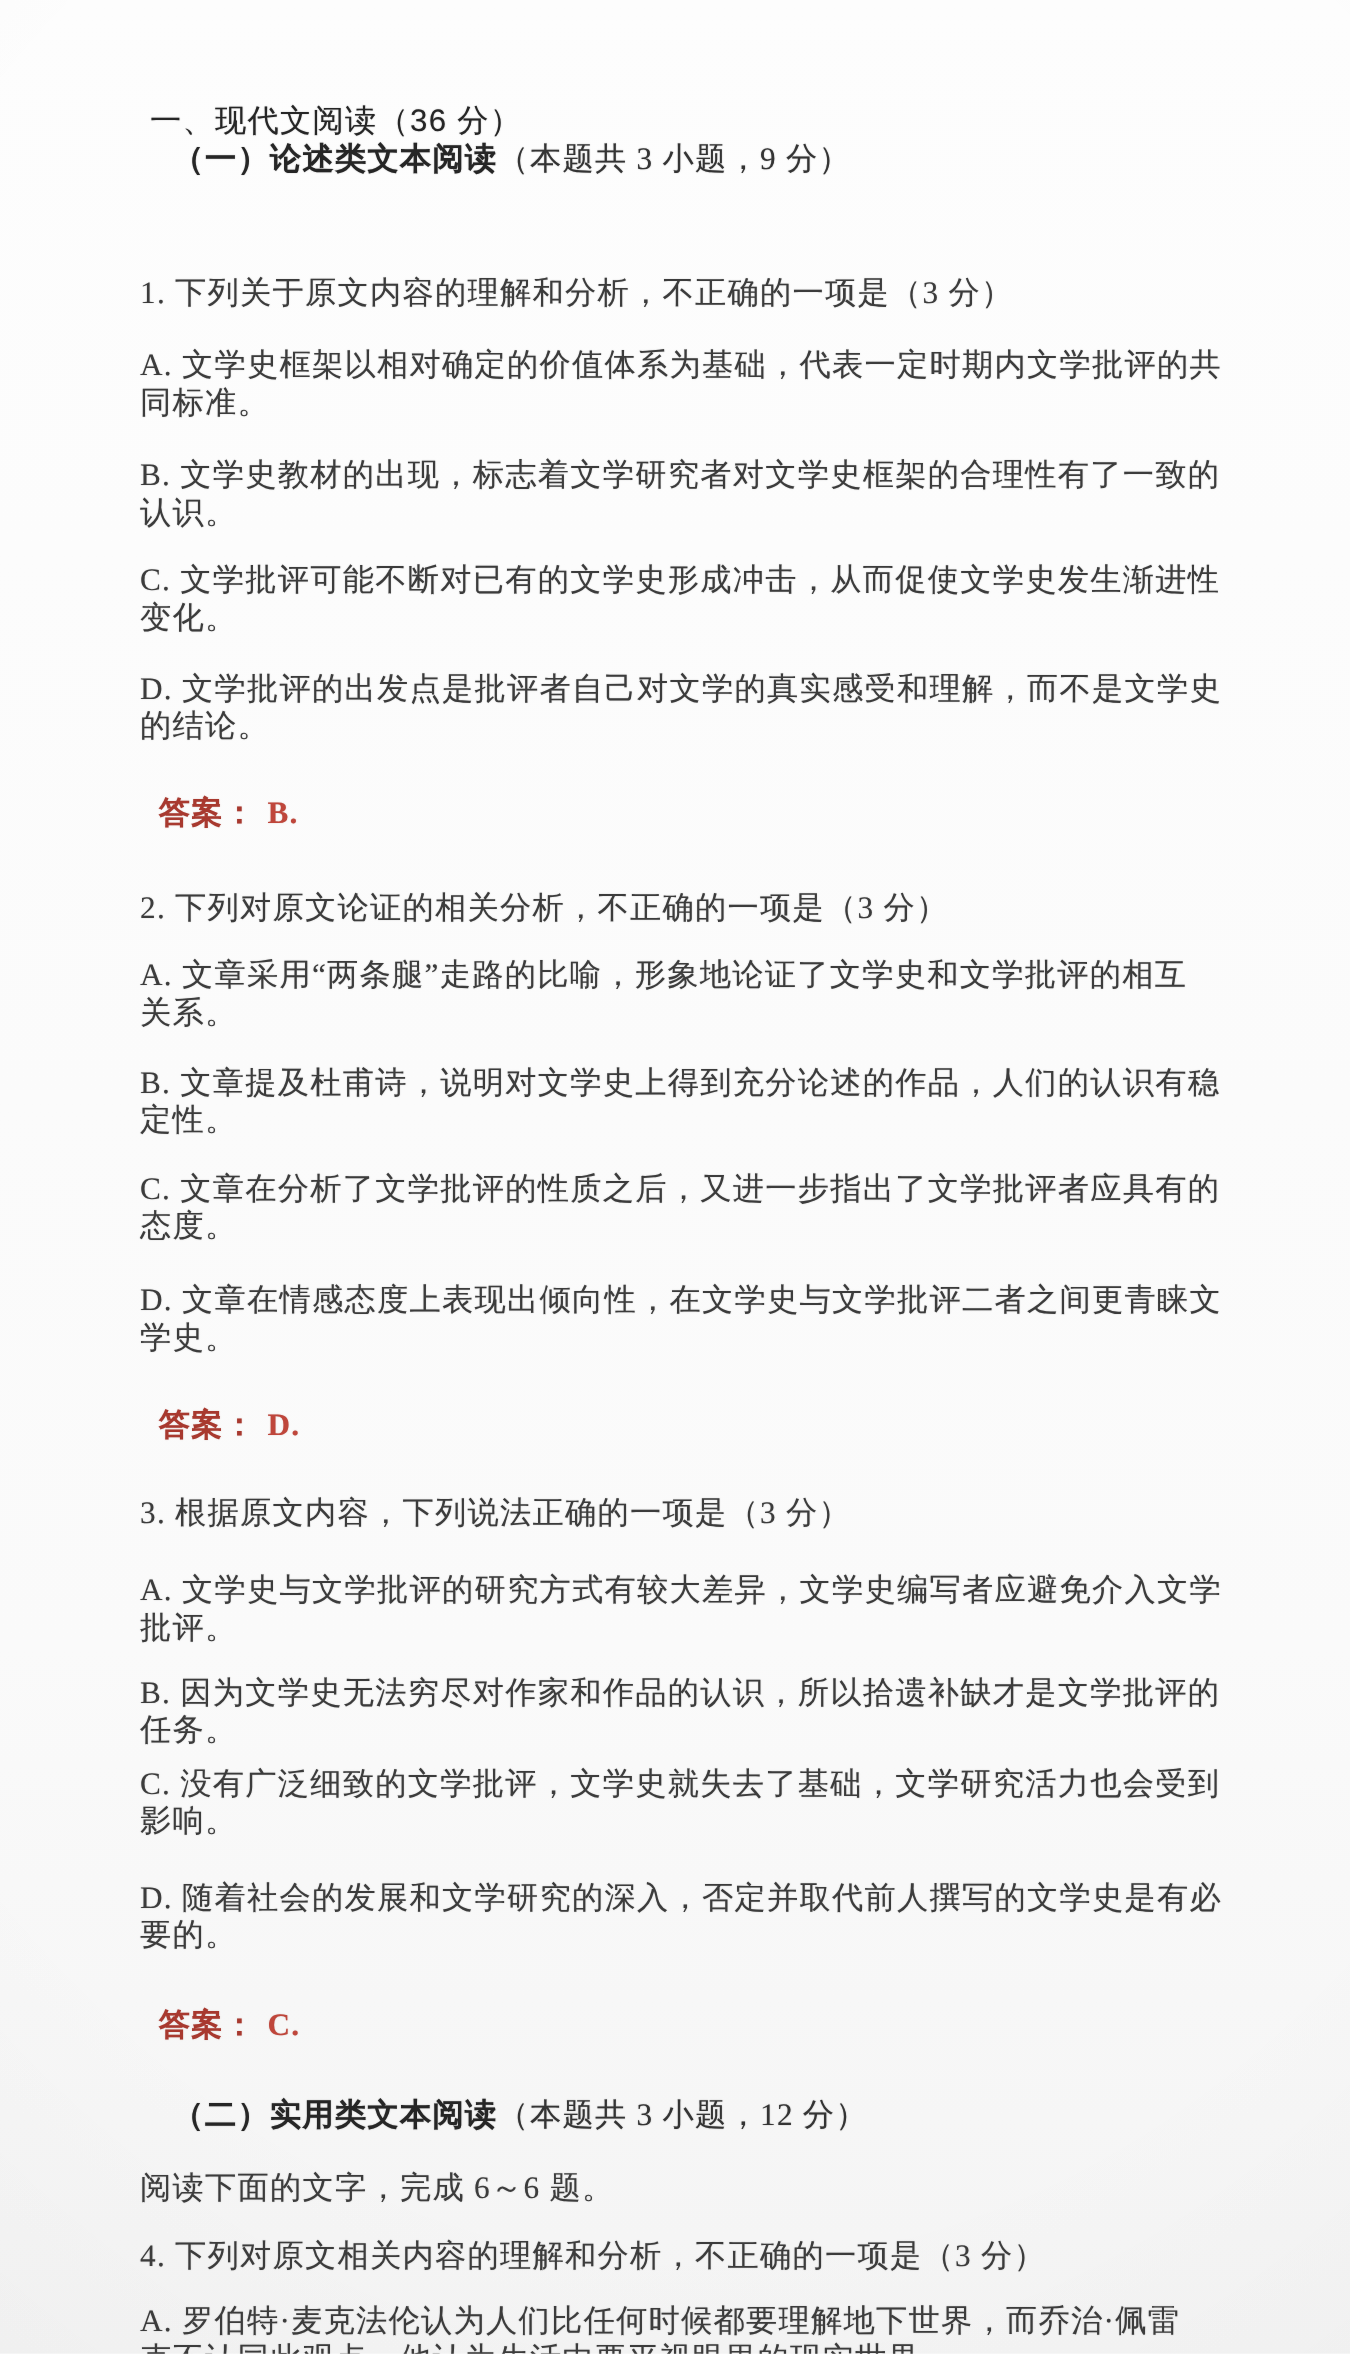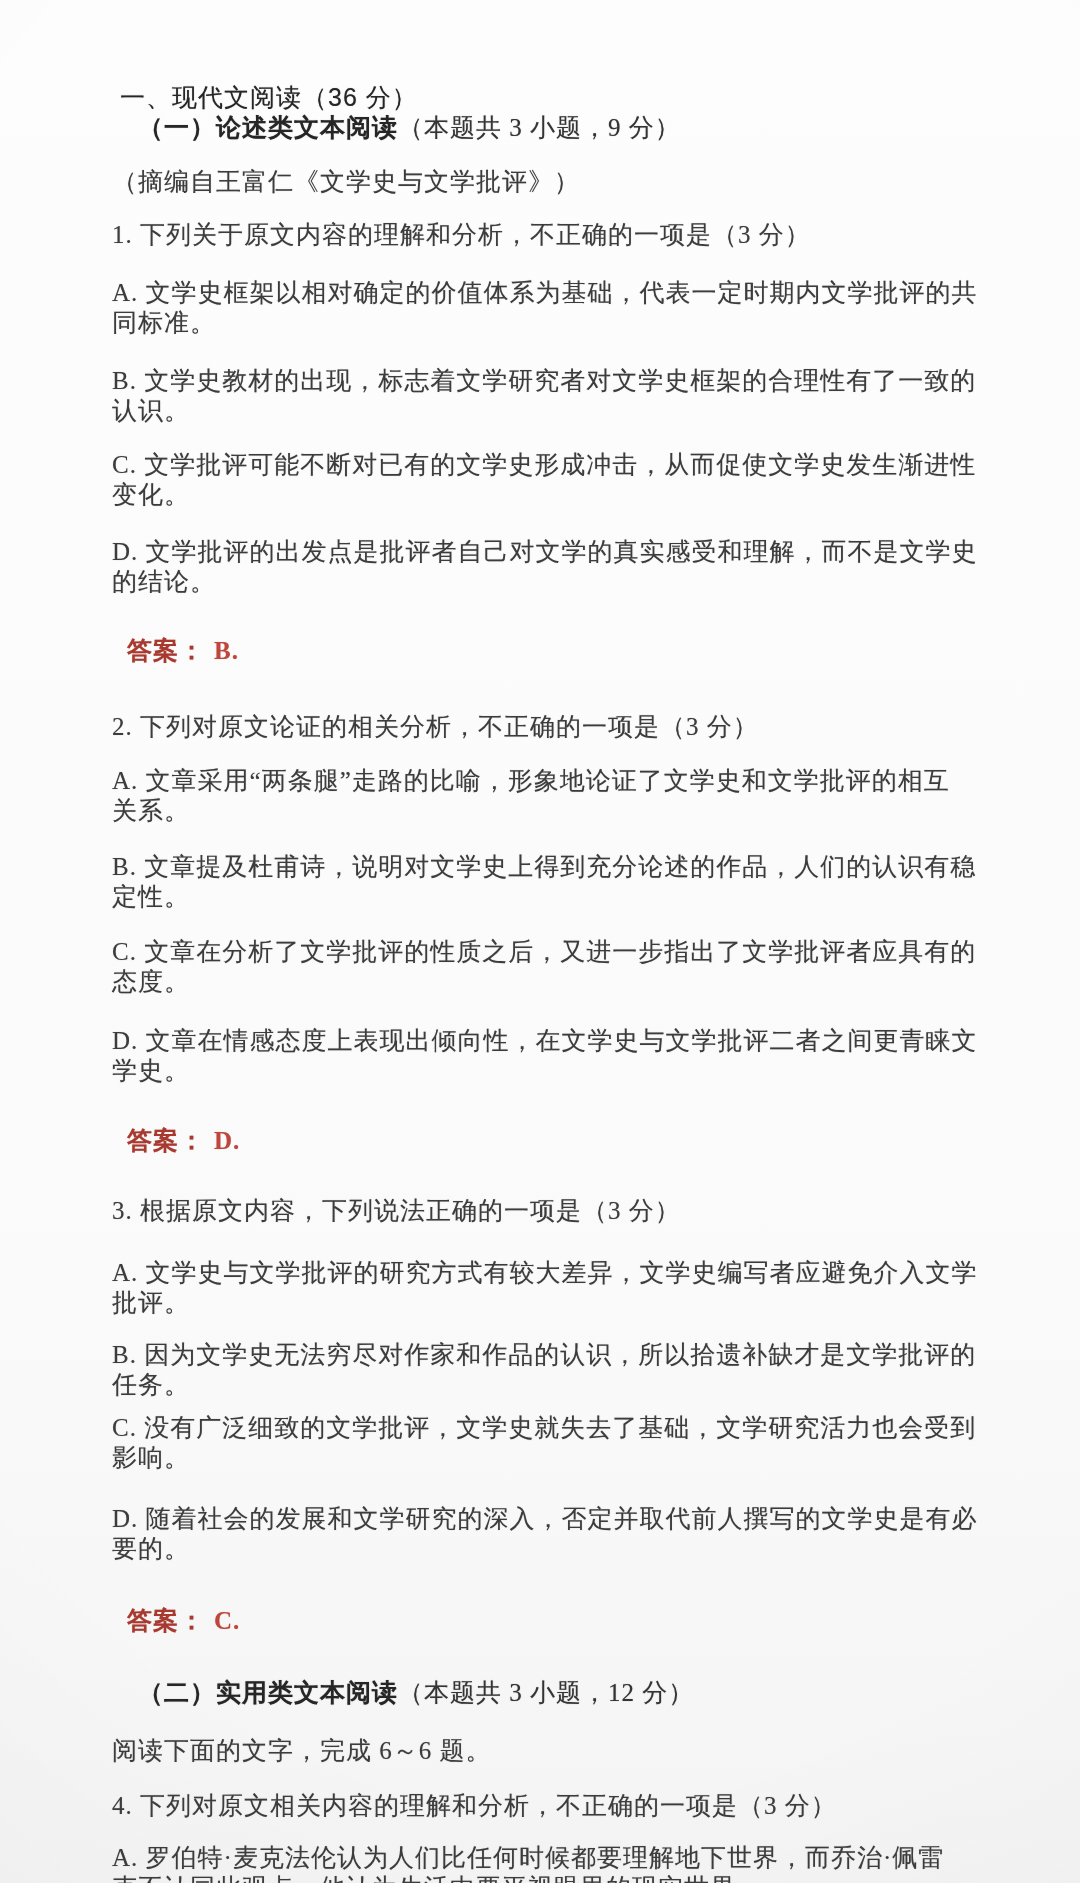--- a/index.html
+++ b/index.html
@@ -52,21 +52,20 @@
 </style>
 </head>
 <body style="background: rgb(251, 251, 251);">
 
 <div class="page">
 
   <div class="line h1" style="top:82px">一、现代文阅读（36 分）</div>
 
   <div class="line h2" style="top:112px"><span>（一）论述类文本阅读</span><span class="rest">（本题共 3 小题，9 分）</span></div>
 
-  <div class="line" style="top:167px">（摘编自王富仁《文学史与文学批评》）</div>
 
   <div class="line" style="top:220px">1. 下列关于原文内容的理解和分析，不正确的一项是（3 分）</div>
   <div class="line" style="top:366px">B. 文学史教材的出现，标志着文学研究者对文学史框架的合理性有了一致的
 认识。</div>
   <div class="line" style="top:278px">A. 文学史框架以相对确定的价值体系为基础，代表一定时期内文学批评的共
 同标准。</div>
   <div class="line" style="top:450px">C. 文学批评可能不断对已有的文学史形成冲击，从而促使文学史发生渐进性
 变化。</div>
   <div class="line" style="top:537px">D. 文学批评的出发点是批评者自己对文学的真实感受和理解，而不是文学史
 的结论。</div>

